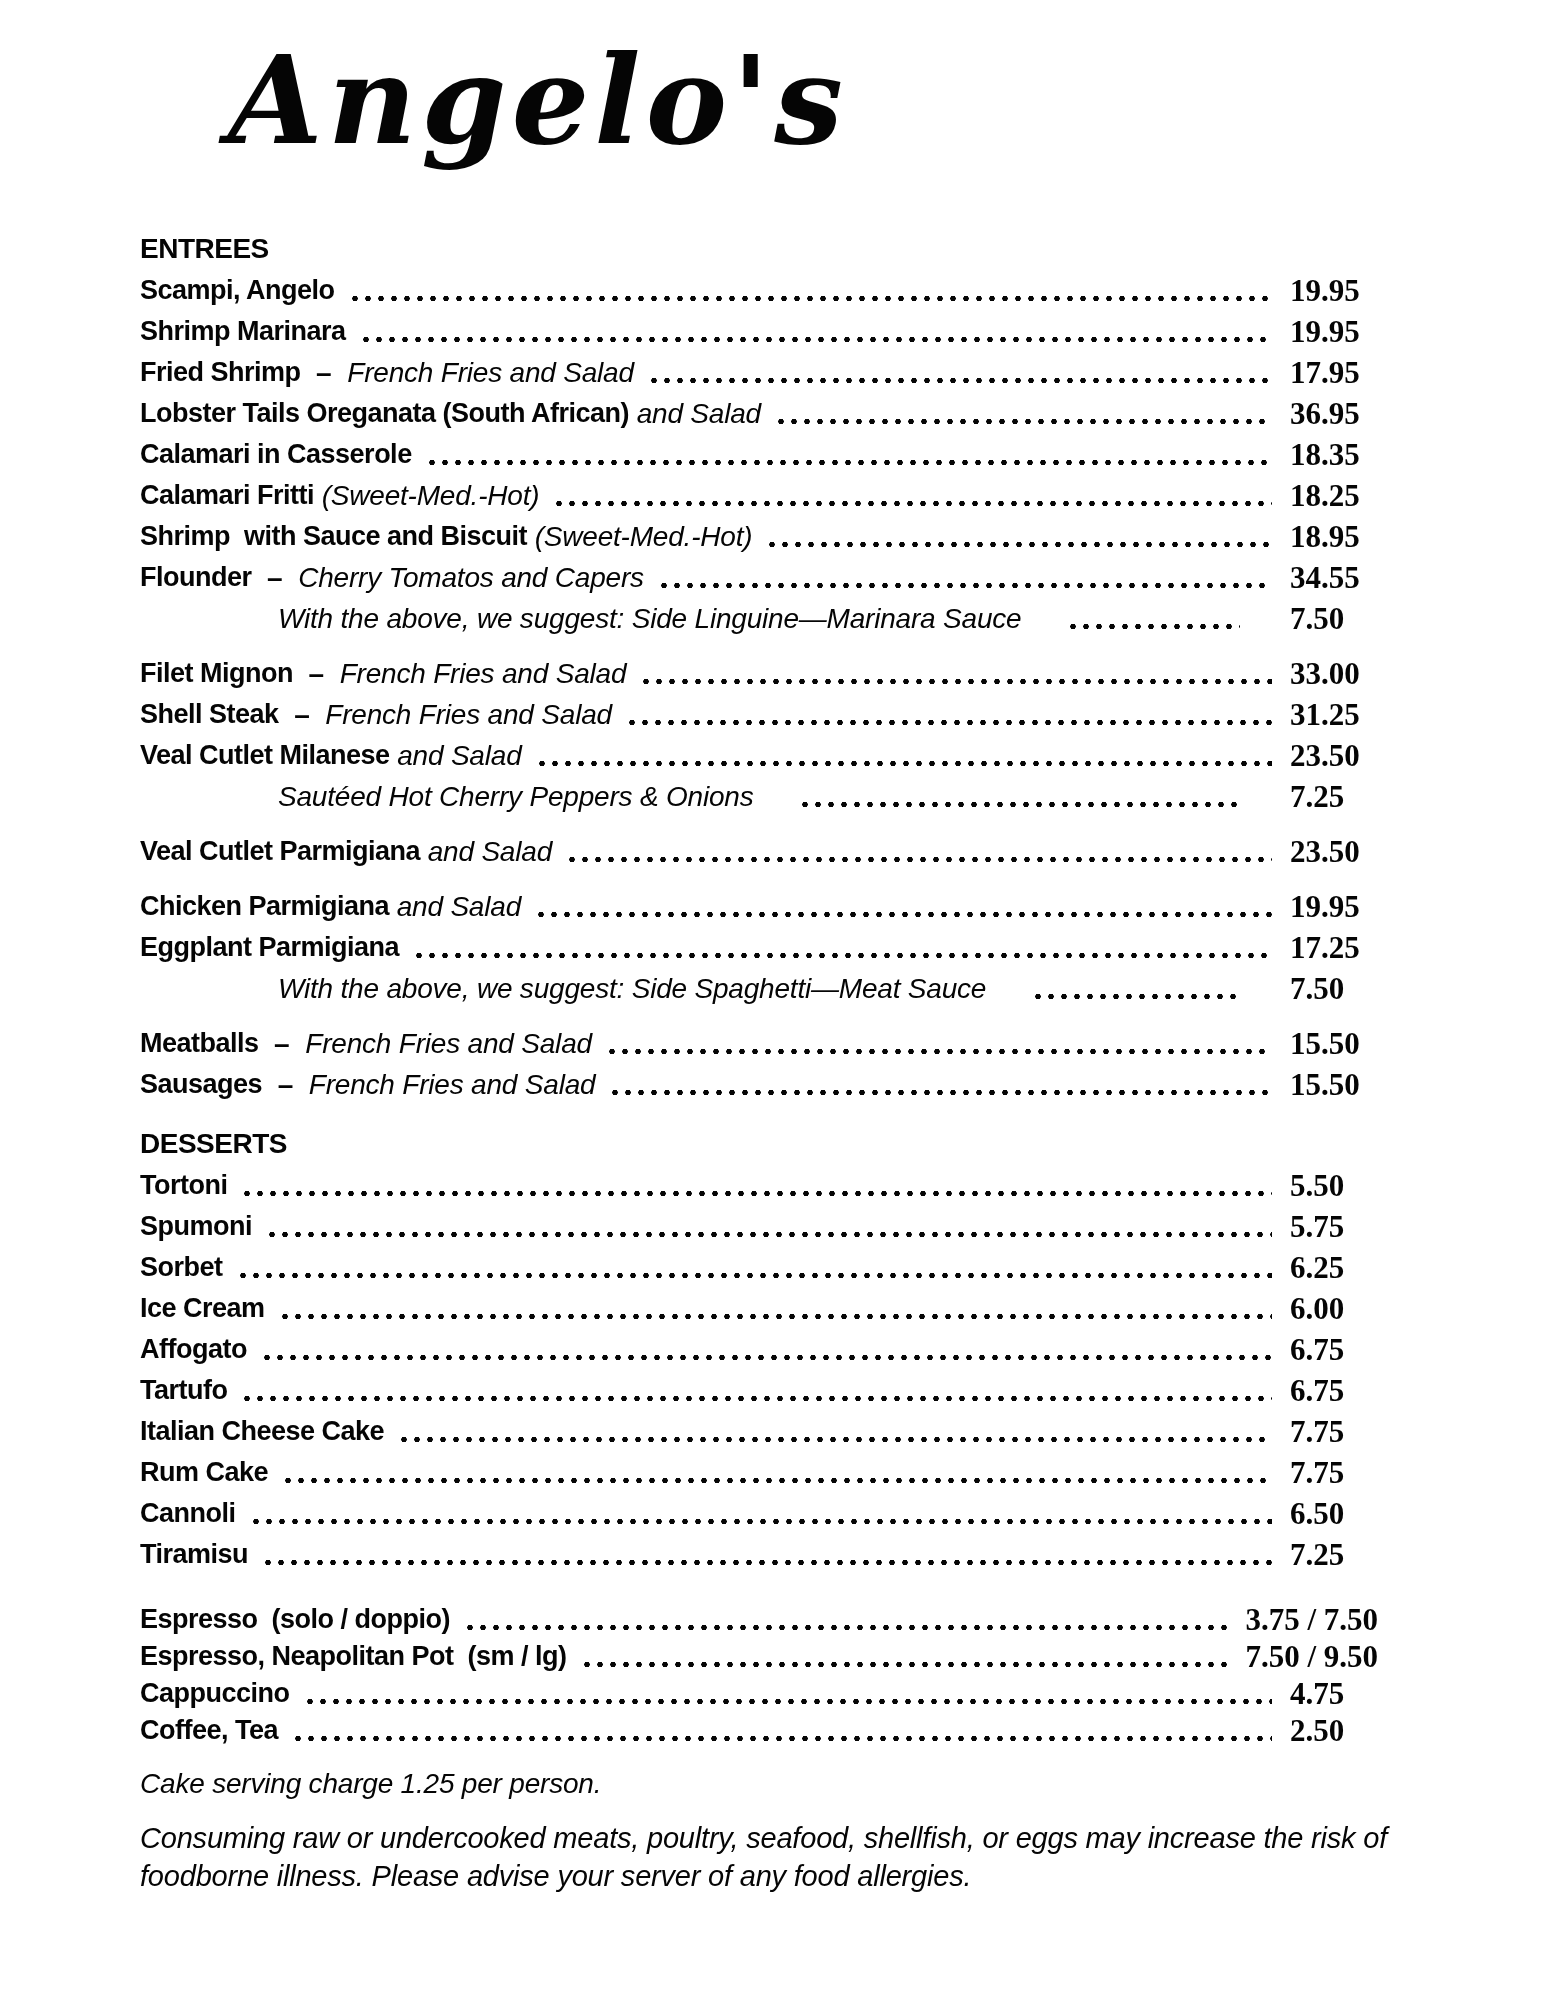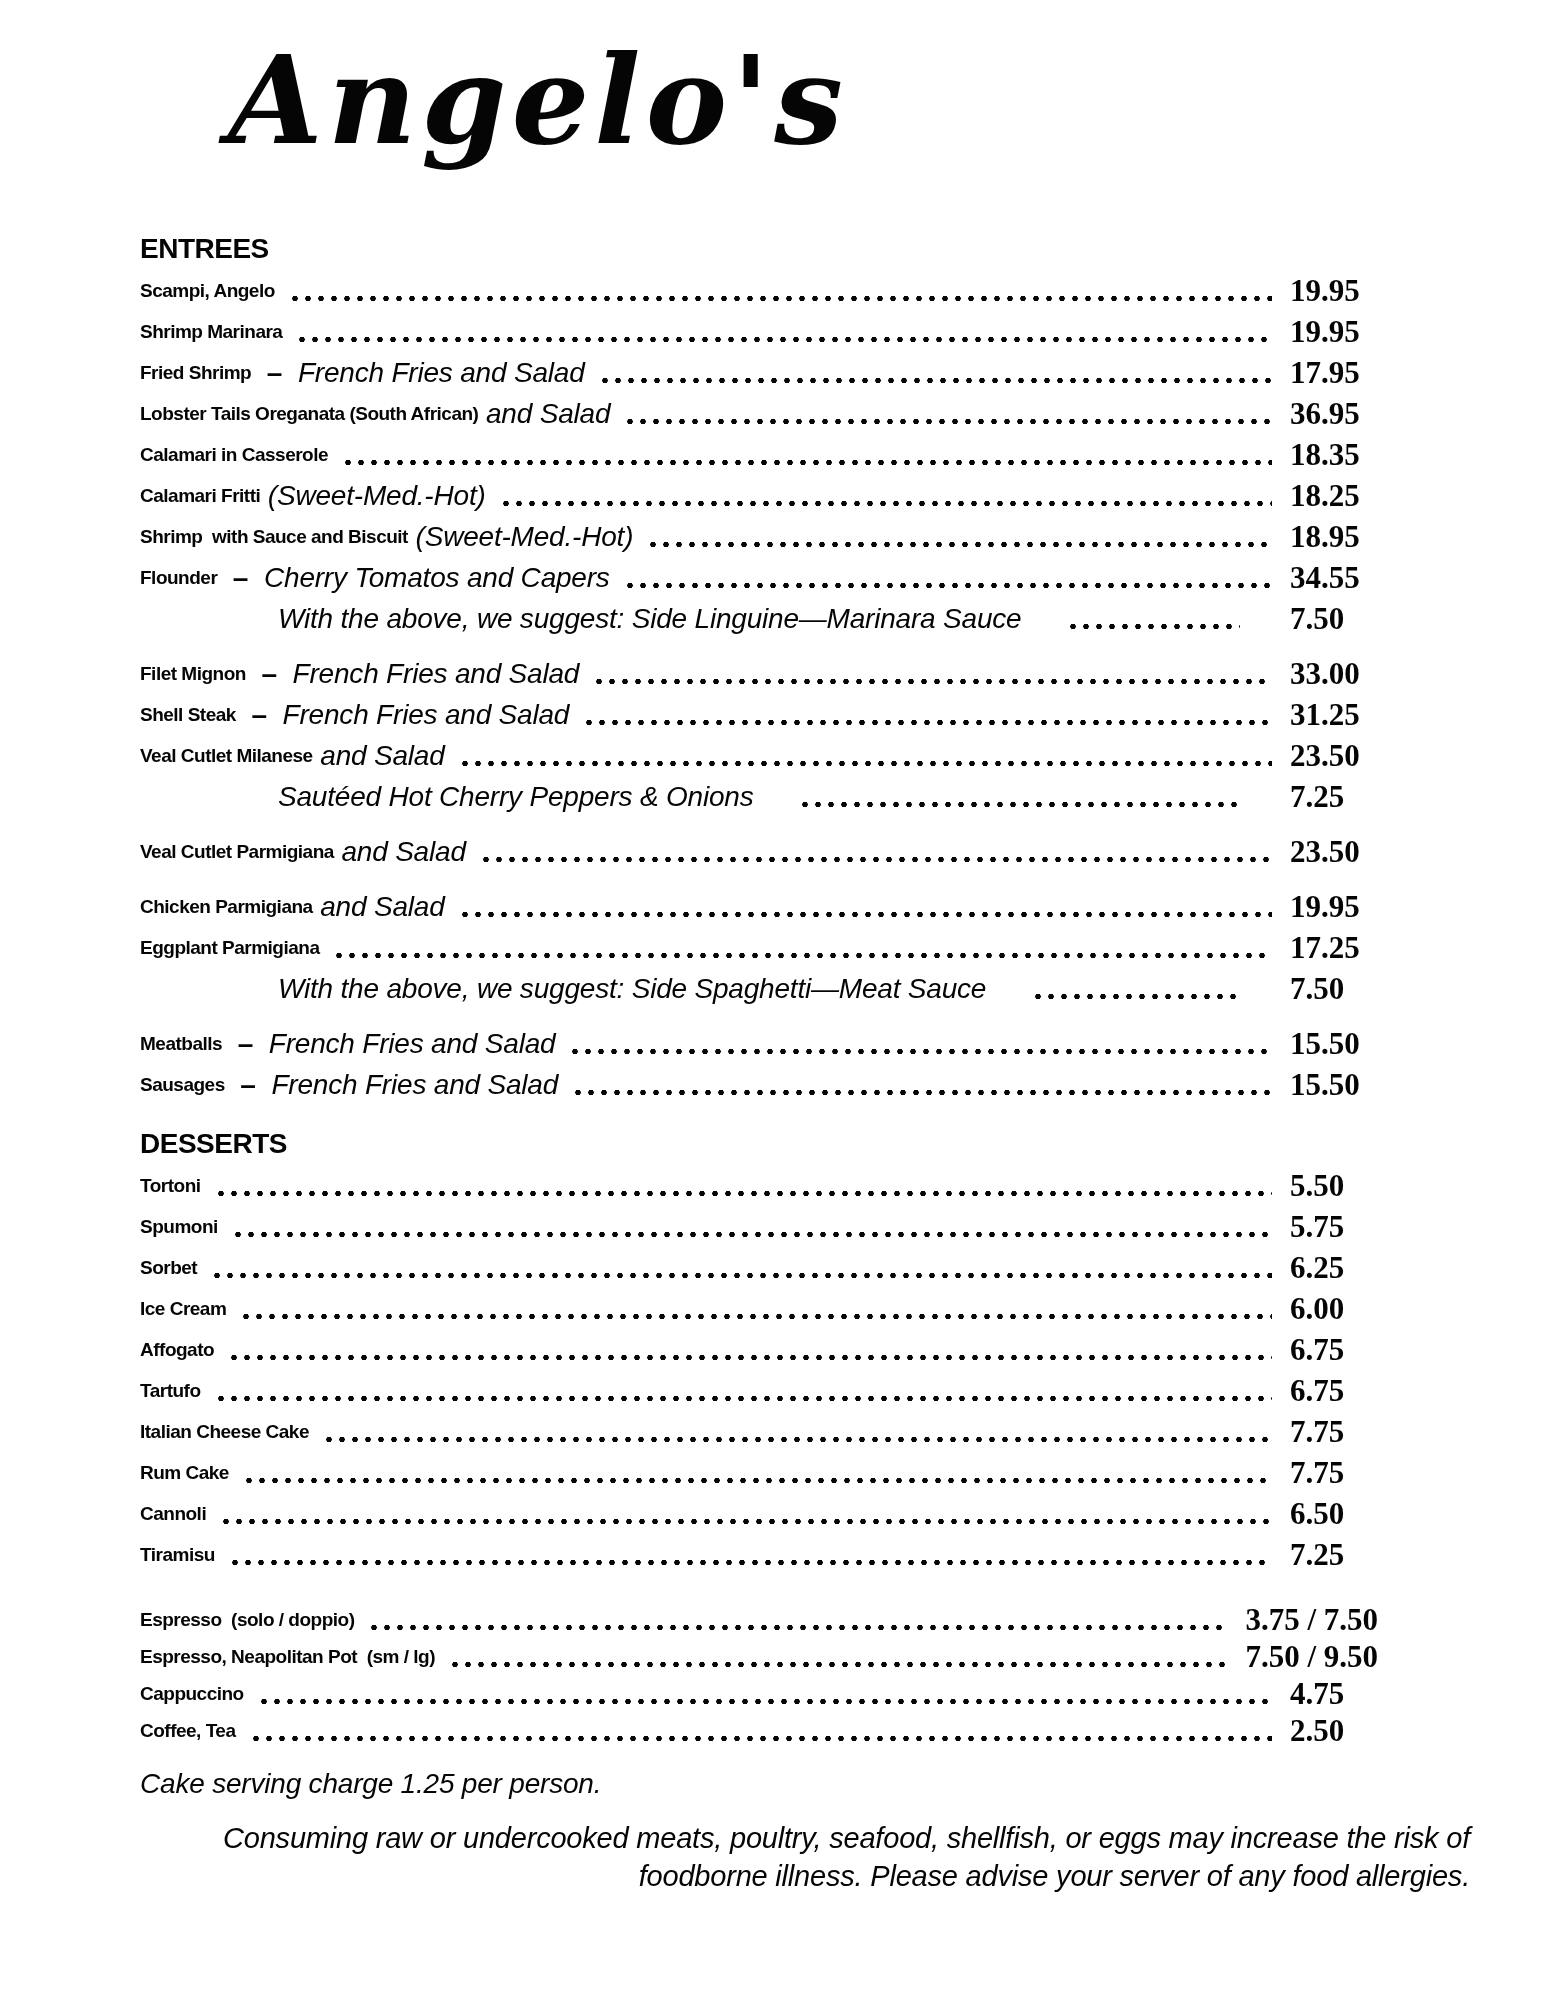--- a/index.html
+++ b/index.html
@@ -34,21 +34,21 @@
     margin:0 0 4px 0;
   }
   .row{
     display:flex;align-items:center;
     height:41px;
     white-space:pre;
   }
   .menu-section.beverages .row{height:37px;}
   .row.gap{margin-top:14px;}
   .row.sub{padding-left:138px;gap:32px;}
-  .name{font-weight:bold;font-size:19px;letter-spacing:-0.5px;}
+  .name{font-weight:bold;font-size:27px;letter-spacing:-0.5px;}
   .dash{font-weight:bold;font-size:28px;}
   .desc{font-style:italic;font-size:28px;letter-spacing:-0.2px;}
   .leader{
     flex:1 1 auto;min-width:20px;height:9px;
     margin:16px 18px 0 16px;
     background-image:radial-gradient(circle at 4px 4.5px,#050505 2.5px,transparent 3px);
     background-size:13px 9px;
     background-repeat:repeat-x;
   }
   .price{
@@ -56,21 +56,21 @@
     font-weight:bold;font-size:31px;
     min-width:88px;
   }
   .cake-note{
     font-style:italic;font-size:28px;line-height:34px;
     margin-top:18px;letter-spacing:-0.2px;
   }
   .allergy-note{
     font-style:italic;font-size:29px;line-height:38px;
     margin-top:18px;letter-spacing:-0.2px;
-    white-space:nowrap;width:1330px;text-align:right;
+    white-space:nowrap;width:1330px;
   }
 </style>
 </head>
 <body>
 
 <main class="page">
 
   <div class="logo">Angelo's</div>
 
   <div id="menu-sections">

